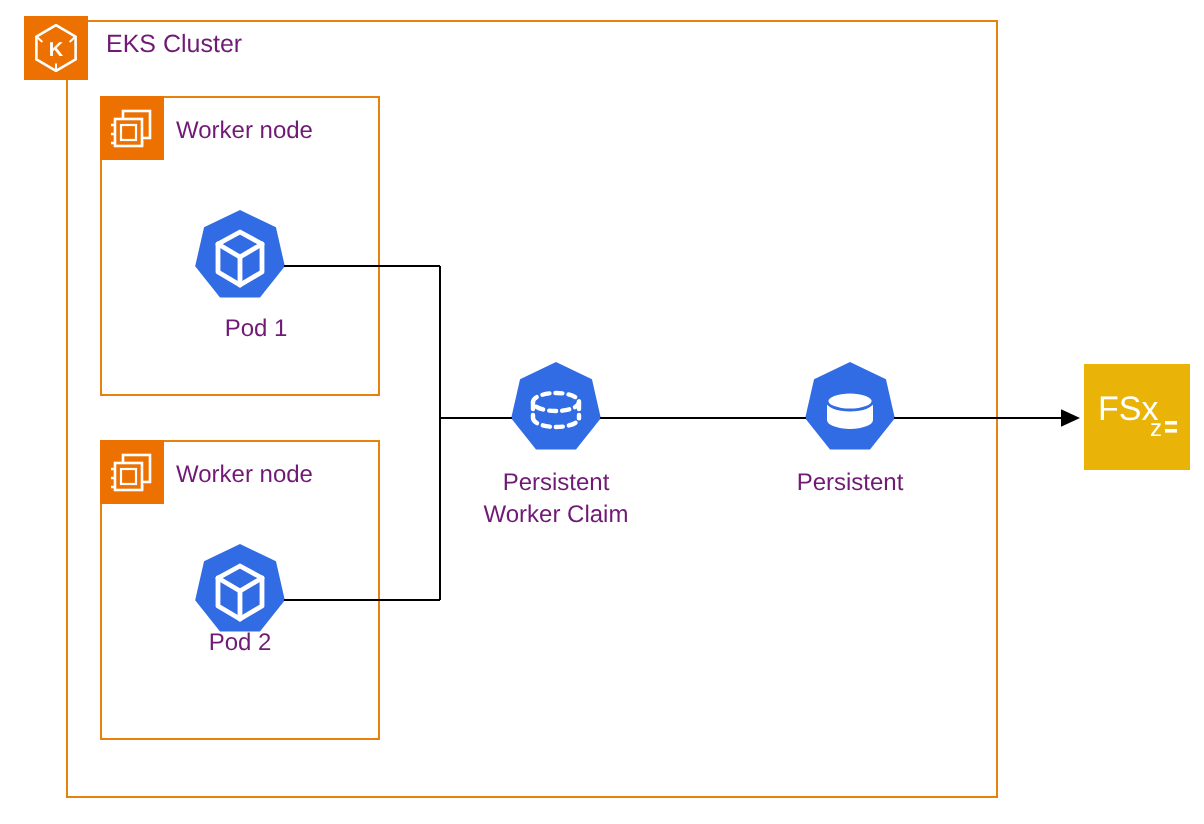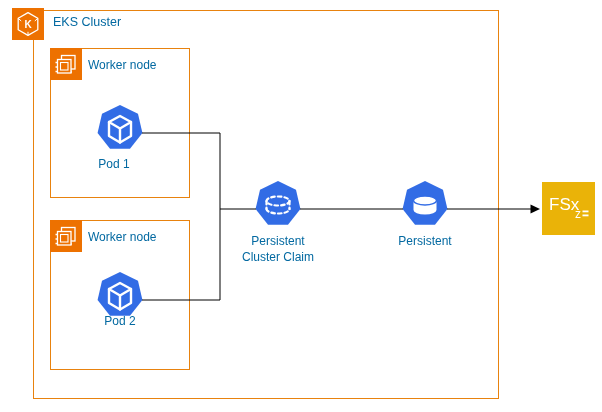--- a/index.html
+++ b/index.html
@@ -2,21 +2,21 @@
 <html><head>
 <meta charset="utf-8">
 <style>
   html,body{margin:0;padding:0;background:#fff;}
   #canvas{
     position:relative;width:602px;height:412px;background:#ffffff;
     font-family:"Liberation Sans", sans-serif;color:#000;overflow:hidden;
   }
   .box{position:absolute;border:1px solid #E8820E;background:transparent;box-sizing:border-box;}
   .icon-sq{position:absolute;background:#ED7100;}
-  .lbl{position:absolute;font-size:12px;line-height:15px;color:#0369a1;white-space:nowrap;}
+  .lbl{position:absolute;font-size:12px;line-height:15px;color:#701a75;white-space:nowrap;}
   .lbl-center{text-align:center;white-space:normal;}
   svg{display:block;}
   #wires{position:absolute;left:0;top:0;pointer-events:none;}
 </style>
 </head>
 <body>
 
 <div id="canvas">
 
   <div class="box" style="left:33px;top:10px;width:466px;height:389px;"></div>
@@ -48,21 +48,21 @@
   <div style="position:absolute;left:96px;top:104px;width:48px;height:48px;">
     <svg width="48" height="48" viewBox="0 0 48 48">
       <path d="M24 1 L41.98 9.66 L46.42 29.12 L33.99 44.73 L14.01 44.73 L1.58 29.12 L6.02 9.66 Z" fill="#326CE5"></path>
       <g fill="none" stroke="#ffffff" stroke-width="2.4" stroke-linejoin="round" stroke-linecap="round">
         <path d="M24 12 L35 18 L24 24.5 L13 18 Z"></path>
         <path d="M13 18 L13 32 L24 38.5 L24 24.5"></path>
         <path d="M35 18 L35 32 L24 38.5"></path>
       </g>
     </svg>
   </div>
-  <div class="lbl lbl-center" style="left:50px;top:157px;width:128px;">Pod 1</div>
+  <div class="lbl lbl-center" style="left:64px;top:157px;width:128px;">Pod 1</div>
 
   <div class="box" style="left:50px;top:220px;width:140px;height:150px;"></div>
   <div class="icon-sq" style="left:50px;top:220px;width:32px;height:32px;">
     <svg width="32" height="32" viewBox="0 0 32 32">
       <rect x="11.5" y="7.5" width="13.5" height="13.5" fill="none" stroke="#ffffff" stroke-width="1.3"></rect>
       <g stroke="#ffffff" stroke-width="1.3">
         <path d="M12 22.5 v2.5 M16.5 22.5 v2.5 M21 22.5 v2.5"></path>
         <path d="M5.5 14.5 h2.5 M5.5 19 h2.5 M5.5 23.5 h2.5"></path>
       </g>
       <rect x="7.5" y="11.5" width="13.5" height="13.5" fill="#ED7100" stroke="#ffffff" stroke-width="1.3"></rect>
@@ -89,21 +89,21 @@
       <g fill="none" stroke="#ffffff" stroke-width="2.2" stroke-dasharray="3.5 3" stroke-linecap="round">
         <ellipse cx="24" cy="21" rx="11.5" ry="4.5"></ellipse>
         <path d="M12.5 21 L12.5 29"></path>
         <path d="M35.5 21 L35.5 29"></path>
         <path d="M12.5 29 A11.5 4.5 0 0 0 35.5 29"></path>
       </g>
     </svg>
   </div>
   <div class="lbl lbl-center" style="left:218px;top:233px;width:120px;line-height:16px;">
     <span style="display:block;">Persistent</span>
-    <span style="display:block;">Cluster Claim</span>
+    <span style="display:block;">Worker Claim</span>
   </div>
 
   <div style="position:absolute;left:401px;top:180px;width:48px;height:48px;">
     <svg width="48" height="48" viewBox="0 0 48 48">
       <path d="M24 1 L41.98 9.66 L46.42 29.12 L33.99 44.73 L14.01 44.73 L1.58 29.12 L6.02 9.66 Z" fill="#326CE5"></path>
       <path d="M12.5 20.5 L12.5 30 A11.5 4.5 0 0 0 35.5 30 L35.5 20.5 Z" fill="#ffffff"></path>
       <ellipse cx="24" cy="20.5" rx="11.5" ry="4.5" fill="#ffffff" stroke="#326CE5" stroke-width="1.4"></ellipse>
     </svg>
   </div>
   <div class="lbl lbl-center" style="left:365px;top:233px;width:120px;line-height:16px;">

